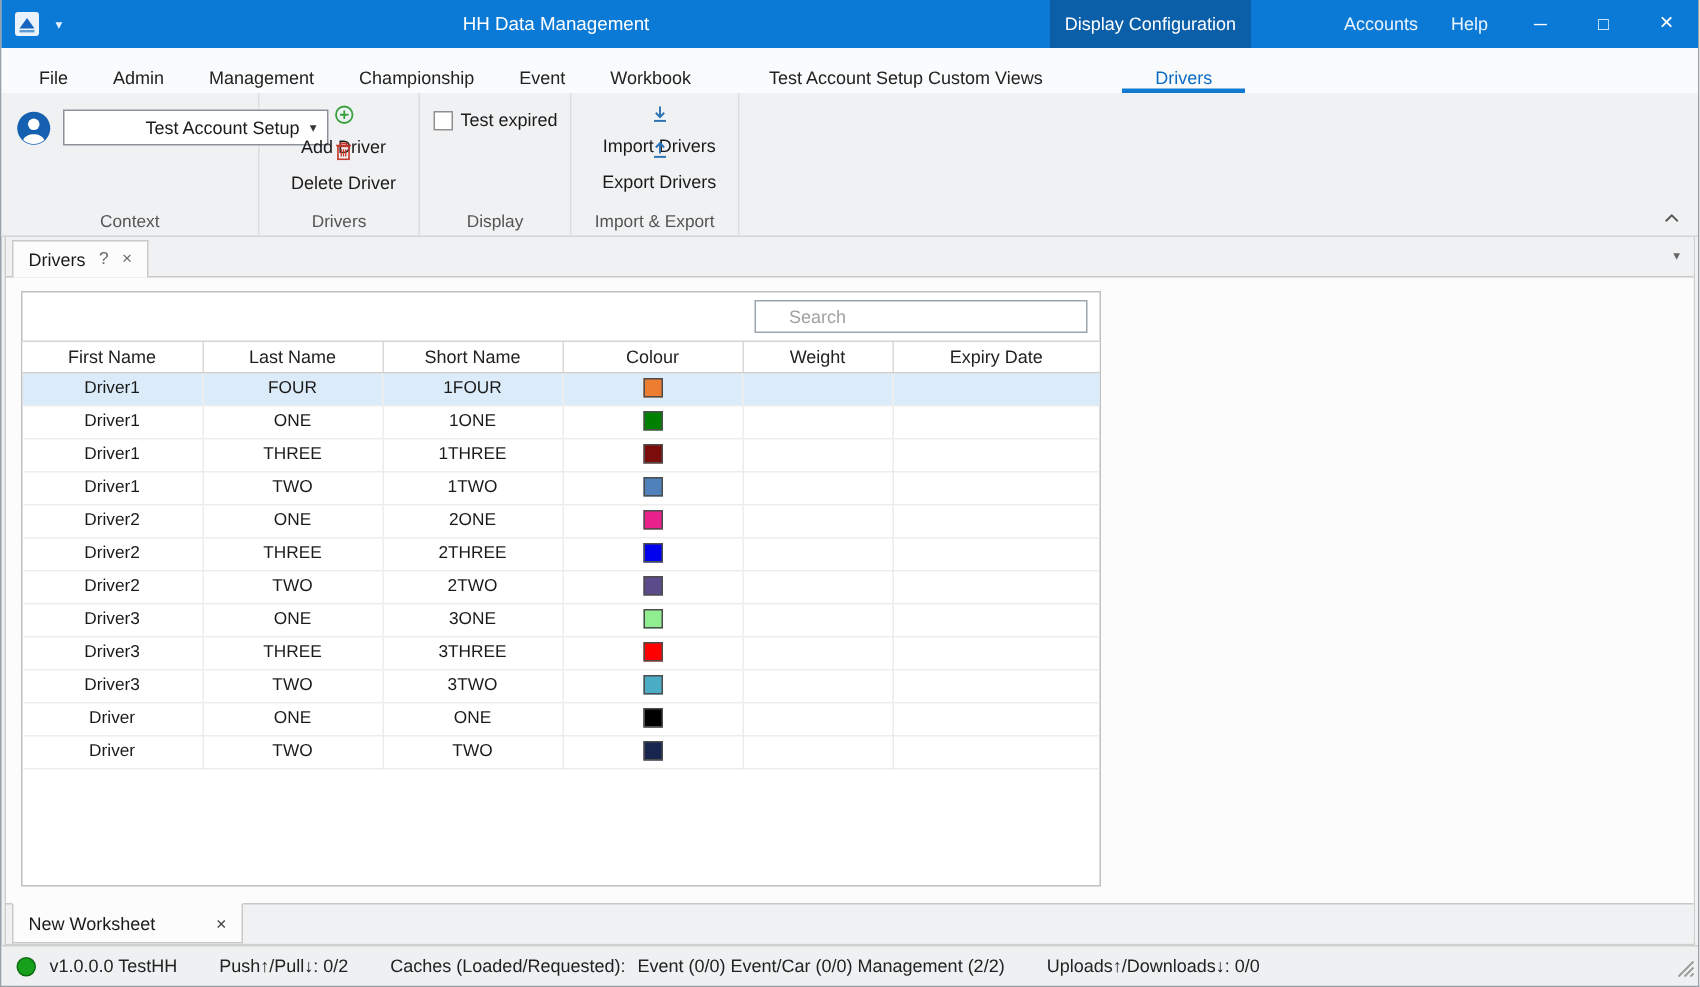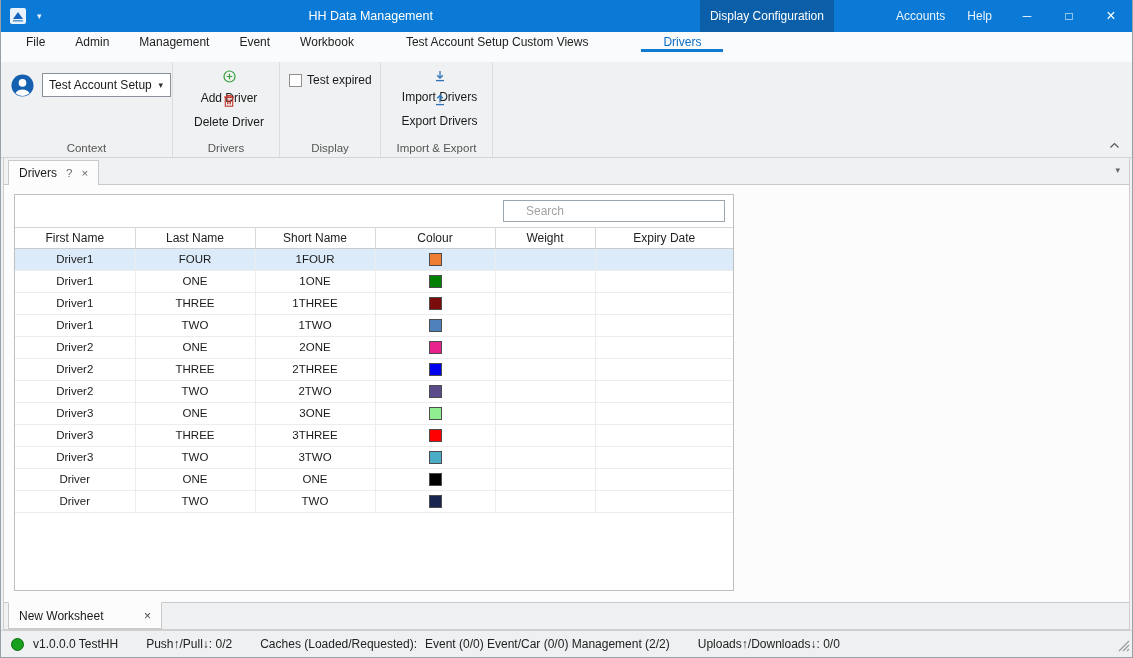--- a/index.html
+++ b/index.html
@@ -15,33 +15,33 @@
   .tb-caret { font-size:9px; color:#e8f2fc; cursor:default; }
   .tb-title { flex:1; display:flex; align-items:center; justify-content:center; font-size:12.5px; white-space:nowrap; }
   .ctx-tab { background:#0a5fa8; display:flex; align-items:center; padding:0 10px; font-size:12px; white-space:nowrap; }
   .tb-links { display:flex; align-items:center; gap:22px; margin-left:62px; margin-right:14px; }
   .tb-link { color:#eaf4fd; cursor:default; }
   .win-btns { display:flex; align-items:stretch; }
   .win-btn { width:42px; display:flex; align-items:center; justify-content:center; font-size:12px; cursor:default; }
   .win-btn.close { font-size:16px; }
 
   
-  .ribbontabs { flex:0 0 30px; background:#fafbfc; display:flex; align-items:flex-start; padding-left:10px; }
+  .ribbontabs { flex:0 0 30px; background:#fafbfc; display:flex; align-items:flex-end; padding-left:10px; }
   .rtab { padding:0 15px; display:flex; align-items:center; white-space:nowrap; color:#222; border-bottom:3px solid transparent; padding-top:3px; }
   .rtab.tascv { margin-left:22px; }
   .rtab.active { color:#0a6cc4; border-bottom:3px solid #1079d0; margin-left:38px; padding-left:22px; padding-right:22px; }
 
   
   .ribbon { flex:0 0 96px; background:#f0f1f2; display:flex; border-bottom:1px solid #d2d3d4; position:relative; }
   .rgroup { position:relative; border-right:1px solid #dcddde; height:100%; }
   .rgroup-label { position:absolute; bottom:3px; left:0; right:0; text-align:center; color:#555; font-size:11.5px; }
   .g-context { width:172px; padding:11px 6px 0 10px; }
   .ctx-row { display:flex; align-items:center; gap:8px; }
   .person-icon { width:23px; height:23px; flex:0 0 23px; }
-  .combo { flex:1; height:24px; background:#fff; border:1px solid #8a9099; display:flex; align-items:center; }
+  .combo { flex:1; height:24px; background:#fff; border:1px solid #8a9099; display:flex; align-items:center;padding-left:48px; }
   .combo-text { flex:1; padding-left:6px; white-space:nowrap; overflow:hidden; }
   .combo-caret { width:18px; text-align:center; font-size:9px; color:#333; }
   .g-drivers { width:107px; padding:8px 4px 0 10px; }
   .g-display { width:101px; padding:8px 4px 0 9px; }
   .g-impexp { width:112px; padding:8px 4px 0 10px; }
   .rbtn { height:22px; display:flex; align-items:center; gap:5px; white-space:nowrap; cursor:default;flex-direction:column; }
   .rbtn + .rbtn { margin-top:2px; }
   .chk-row { display:flex; align-items:center; gap:5px; height:20px; }
   .checkbox { width:13px; height:13px; background:#fff; border:1px solid #8f8f8f; display:inline-block; }
   .ribbon-collapse { position:absolute; right:12px; bottom:5px; cursor:default; }
@@ -110,20 +110,21 @@
       <span class="win-btn">─</span>
       <span class="win-btn">□</span>
       <span class="win-btn close">×</span>
     </div>
   </div>
 
   <div class="ribbontabs">
     <span class="rtab">File</span>
     <span class="rtab">Admin</span>
     <span class="rtab">Management</span>
+    <span class="rtab">Championship</span>
     <span class="rtab">Event</span>
     <span class="rtab">Workbook</span>
     <span class="rtab tascv">Test Account Setup Custom Views</span>
     <span class="rtab active">Drivers</span>
   </div>
 
   <div class="ribbon">
     <div class="rgroup g-context">
       <div class="ctx-row">
         <span class="person-icon">

